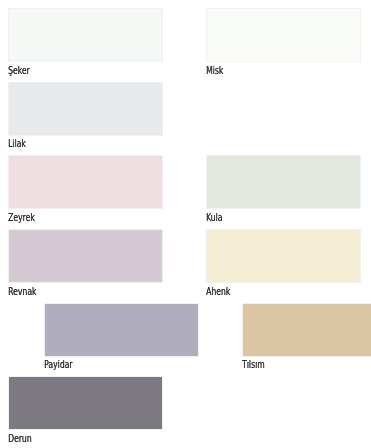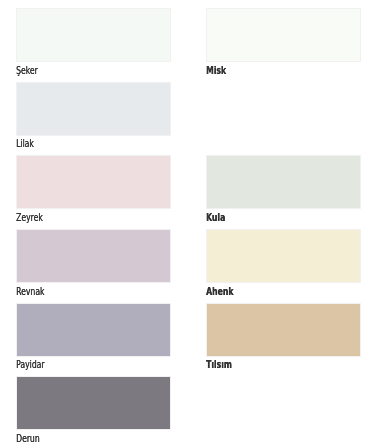--- a/index.html
+++ b/index.html
@@ -18,27 +18,27 @@
     position: relative;
     width: 371px;
     height: 448px;
     background: #ffffff;
   }
   .swatch-cell {
     position: absolute;
     width: 155px;
     height: 68px;
   }
-  .swatch-cell.col-0 { left: 16px; padding-left: 40px; }
-  .swatch-cell.col-1 { left: 206px; font-weight: bold; }
+  .swatch-cell.col-0 { left: 8px; padding-left: 40px; }
+  .swatch-cell.col-1 { left: 206px; }
   .swatch-cell.row-0 { top: 8px; }
   .swatch-cell.row-1 { top: 81.5px; text-align: right; }
   .swatch-cell.row-2 { top: 155.3px; }
   .swatch-cell.row-3 { top: 229.2px; }
-  .swatch-cell.row-4 { top: 302.6px; }
+  .swatch-cell.row-4 { top: 302.6px; margin-left: 36px; }
   .swatch-cell.row-5 { top: 376.2px; text-align: right; }
 
   .swatch-chip {
     position: absolute;
     left: 0;
     top: 0;
     width: 153px;
     height: 52.1px;
     border: 1px solid rgba(0,0,0,0.055);
     background-clip: padding-box;

